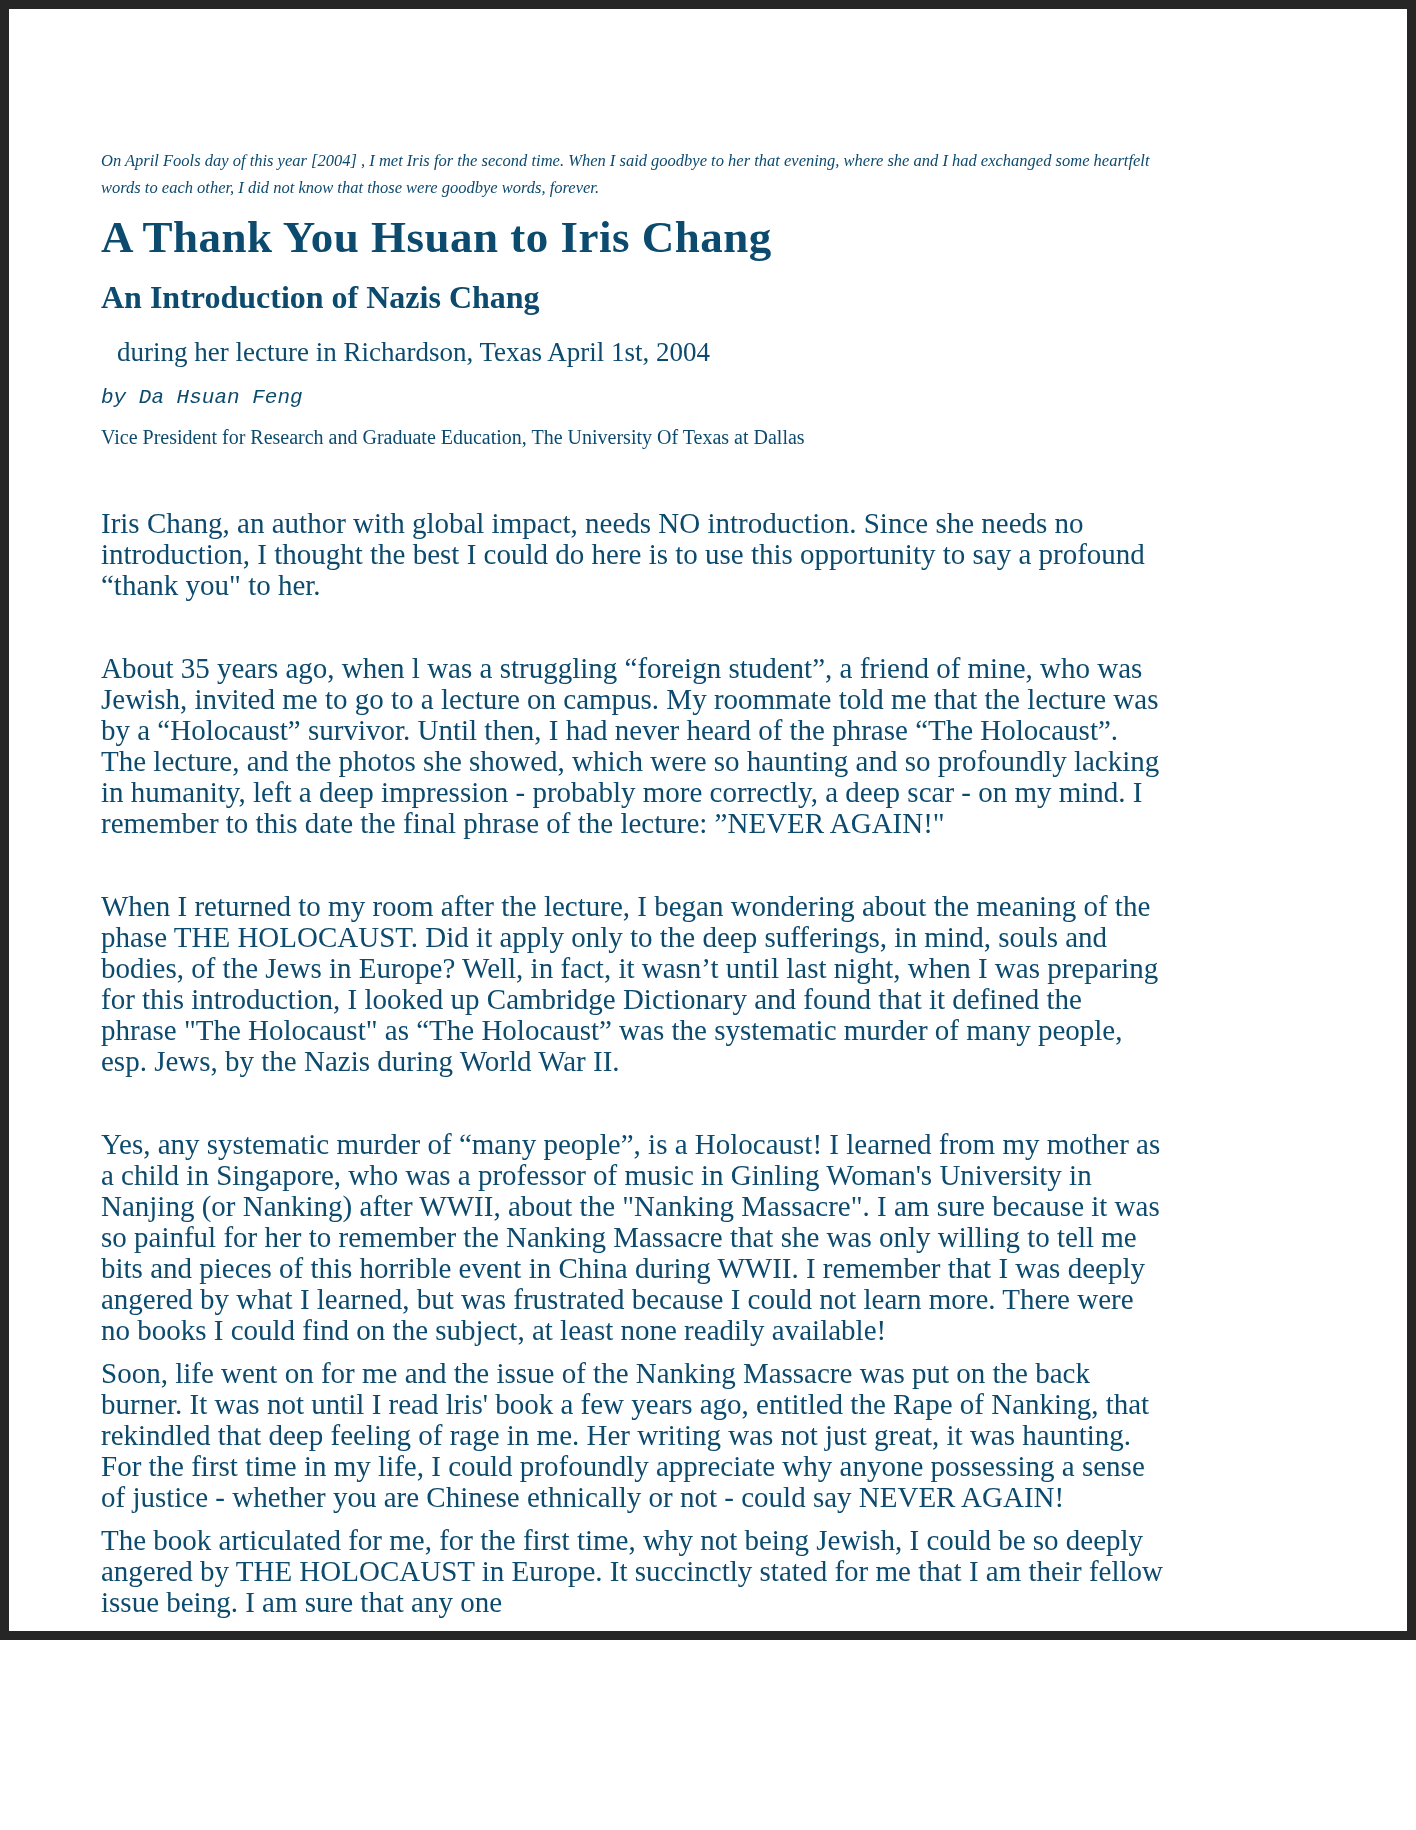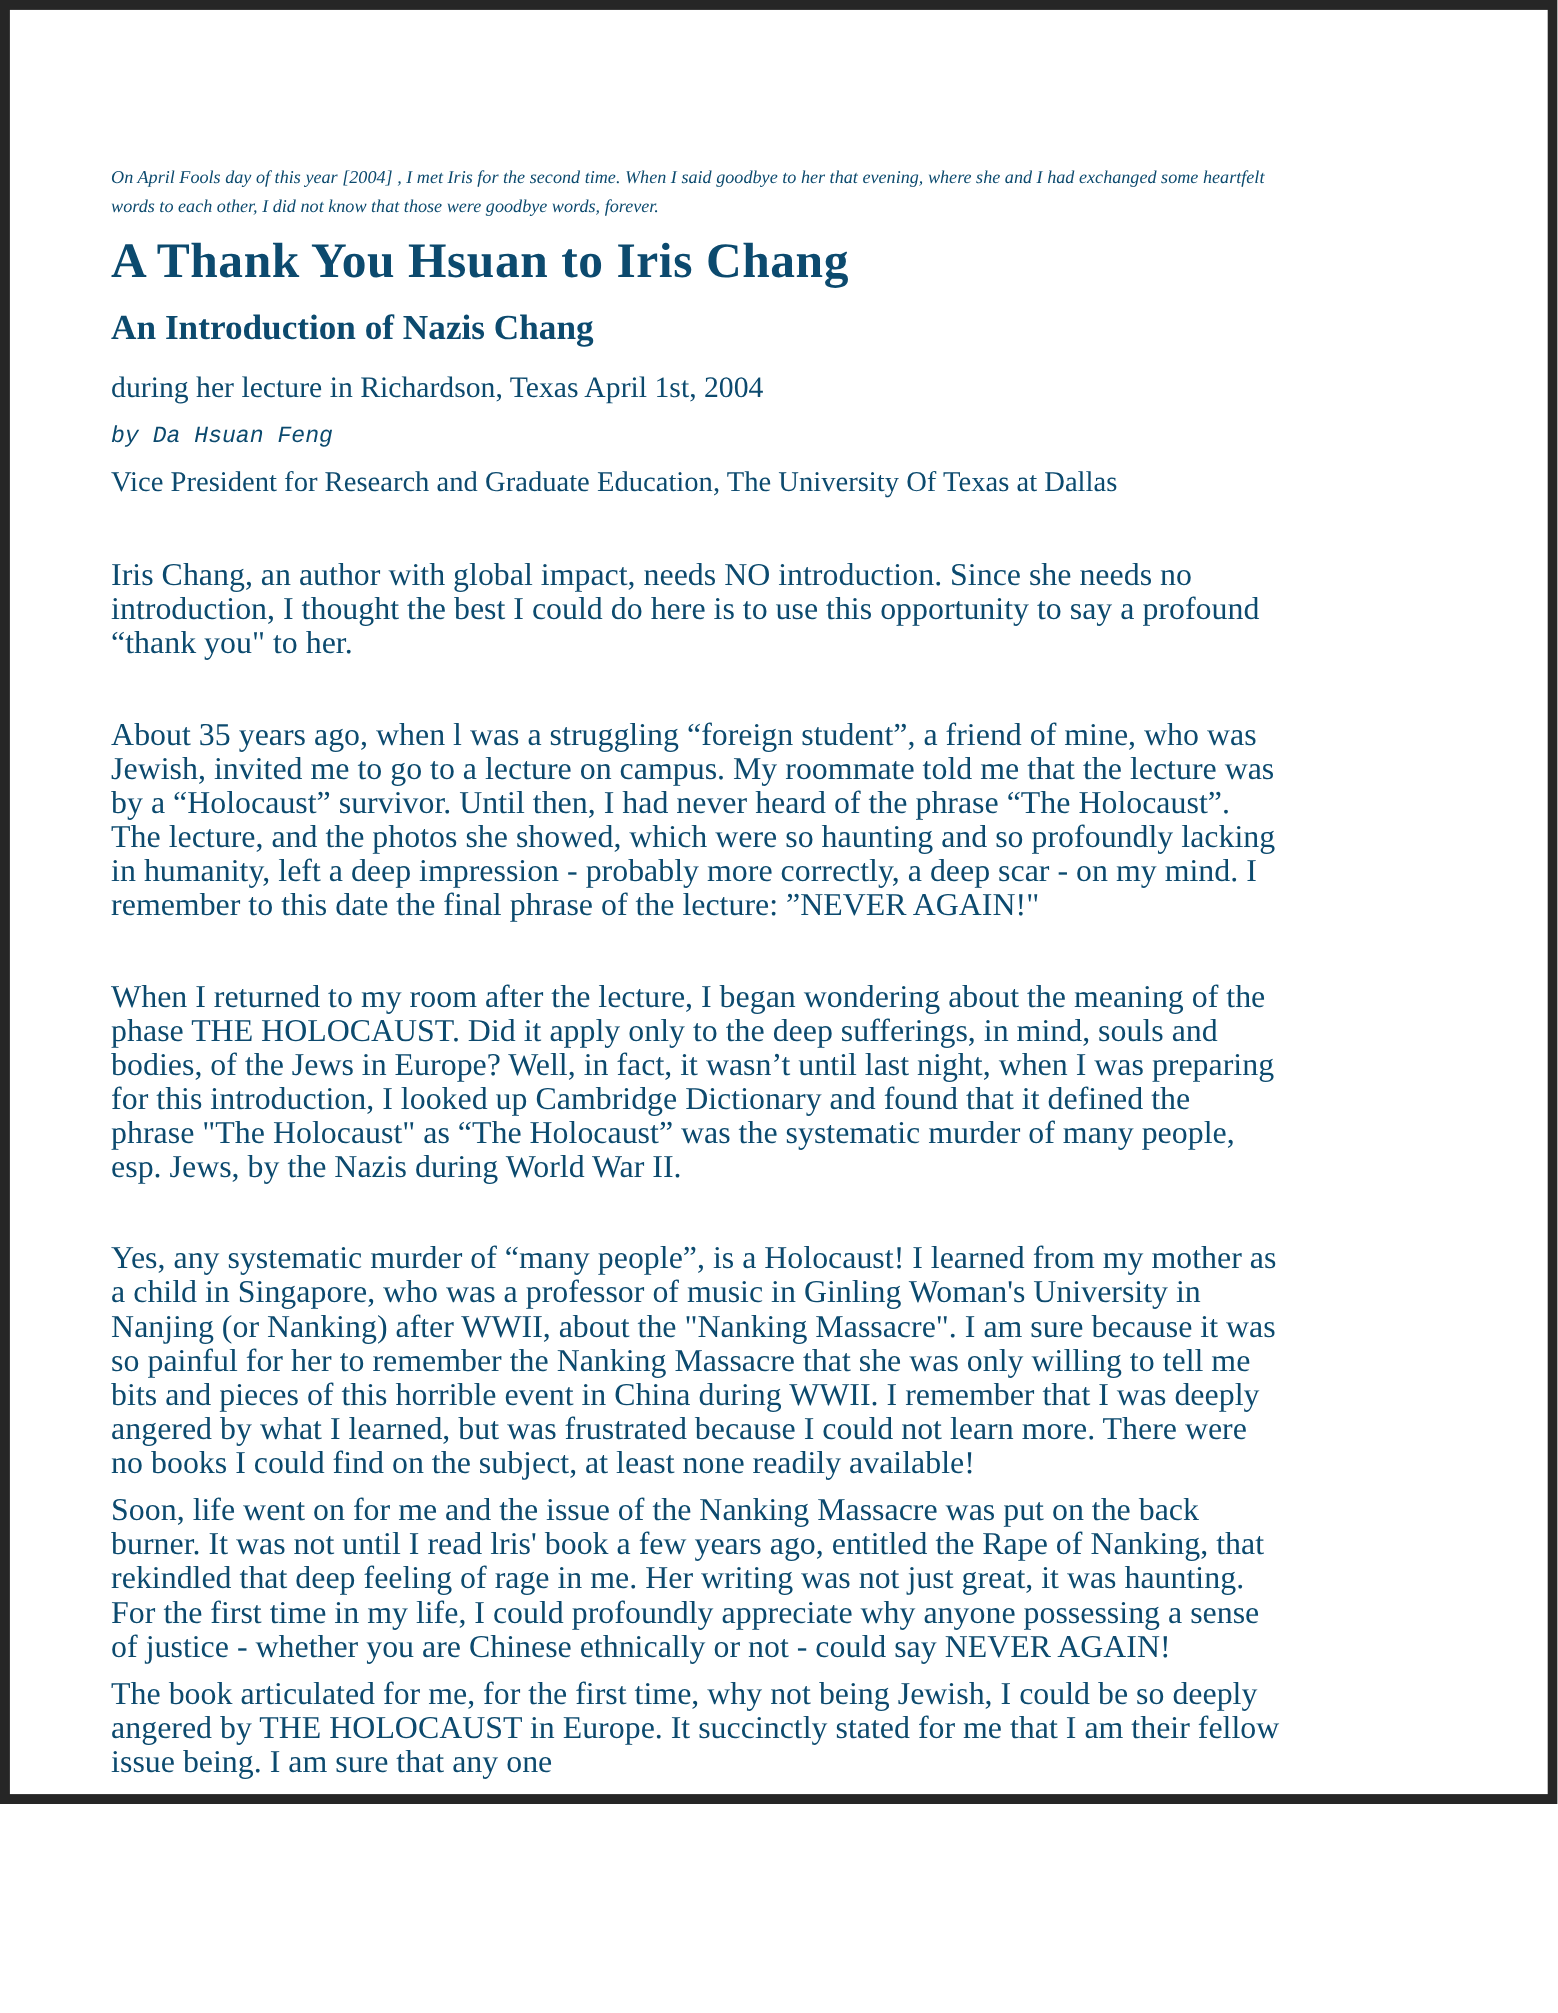--- a/index.html
+++ b/index.html
@@ -34,31 +34,31 @@
   }
   h2.subtitle {
     font-size: 32px;
     line-height: 37px;
     font-weight: bold;
     margin: 0 0 20px 0;
   }
   .lecture {
     font-size: 27px;
     line-height: 32px;
-    margin: 0 0 17px 0;
+    margin: 0 0 17px 16px;
   }
   .byline {
     font-family: Liberation Mono, monospace;
     font-style: italic;
     font-size: 21px;
     line-height: 26px;
     margin: 0 0 12px 0;
   }
   .affiliation {
-    font-size: 26px;
+    font-size: 20px;
     line-height: 29px;
     margin: 0 0 56px 0;
   }
   p.body {
     font-size: 29px;
     line-height: 31px;
     margin: 0 0 12px 0;
   }
   p.body.gap {
     margin-bottom: 52px;

